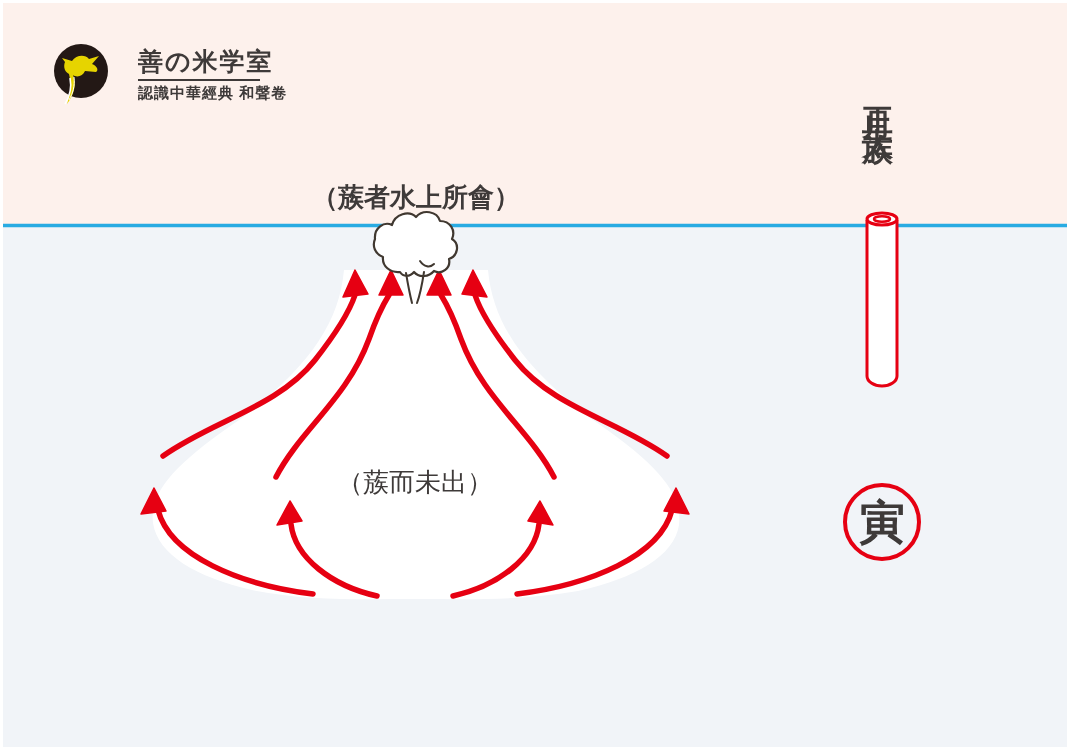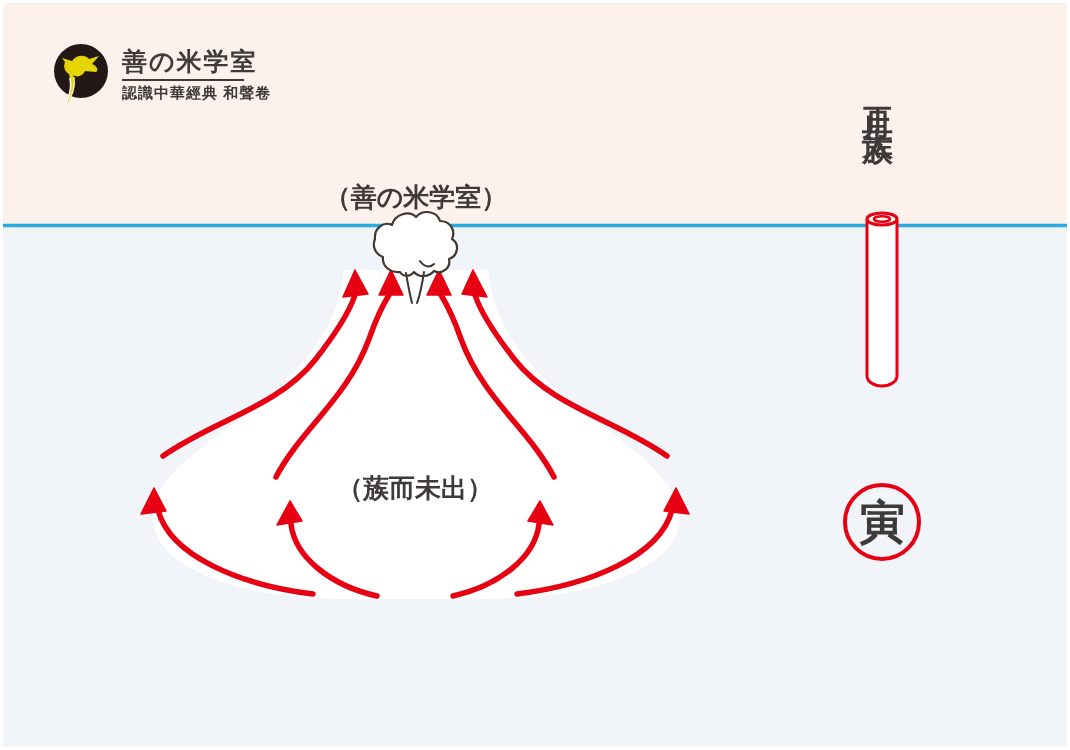--- a/index.html
+++ b/index.html
@@ -7,38 +7,38 @@
     position:relative;width:1070px;height:750px;overflow:hidden;
     font-family:"Liberation Sans", sans-serif;
     background:var(--ground);
   }
   .sky{position:absolute;left:0;top:0;width:1070px;height:225px;background:var(--sky);}
   .ground{position:absolute;left:0;top:225px;width:1070px;height:525px;background:var(--ground);}
   .frame{position:absolute;inset:0;border:3px solid var(--white);pointer-events:none;z-index:50;}
   svg.scene{position:absolute;left:0;top:0;z-index:5;}
 
   
-  .logo{position:absolute;left:52px;top:42px;display:flex;align-items:flex-start;z-index:20;}
+  .logo{position:absolute;left:52px;top:42px;display:flex;align-items:flex-start;z-index:20;gap:16px;}
   .logo-mark{display:block;}
   .logo-text{margin-left:12px;padding-top:6px;}
   .logo-title{
     font-family:"Liberation Serif", serif;font-weight:bold;
     font-size:25px;letter-spacing:2px;color:var(--ink);line-height:1.1;
   }
   .logo-rule{height:2px;background:var(--ink);margin:3px 0 3px 0;width:122px;}
   .logo-subtitle{font-size:15px;font-weight:bold;letter-spacing:1px;color:var(--ink);}
 
   
   .surface-label{
     position:absolute;left:416px;top:180px;transform:translateX(-50%);
     font-size:26px;font-weight:bold;color:var(--ink);white-space:nowrap;z-index:20;
   }
   .bulb-label{
     position:absolute;left:415px;top:465px;transform:translateX(-50%);
-    font-size:26px;font-weight:bold;color:var(--ink);white-space:nowrap;z-index:20;margin-top:6px;
+    font-size:26px;font-weight:normal;color:var(--ink);white-space:nowrap;z-index:20;
   }
   .vert-label{position:absolute;left:862px;top:82px;z-index:20;color:var(--ink);}
   .vert-line{
     writing-mode:vertical-rl;text-orientation:upright;
     font-size:31px;font-weight:bold;letter-spacing:4px;line-height:1;display:block;
   }
   .vert-line + .vert-line{margin-top:13px;}
 
   
   .branch-circle{
@@ -137,21 +137,21 @@
       <path d="M 18,36 C 20,46 18,54 13,62" stroke="#ffffff" stroke-width="1.6" fill="none"></path>
       <path d="M 22,35 C 23,44 21,51 17,58" stroke="#ffffff" stroke-width="1" fill="none"></path>
     </svg>
     <div class="logo-text">
       <div class="logo-title">善の米学室</div>
       <div class="logo-rule"></div>
       <div class="logo-subtitle">認識中華經典 和聲卷</div>
     </div>
   </header>
 
-  <div class="surface-label">（善の米学室）</div>
+  <div class="surface-label">（蔟者水上所會）</div>
   <div class="bulb-label">（蔟而未出）</div>
 
   <div class="vert-label">
     <span class="vert-line">正月</span>
     <span class="vert-line">太族</span>
   </div>
 
   <div class="branch-circle">
     <span>寅</span>
   </div>

